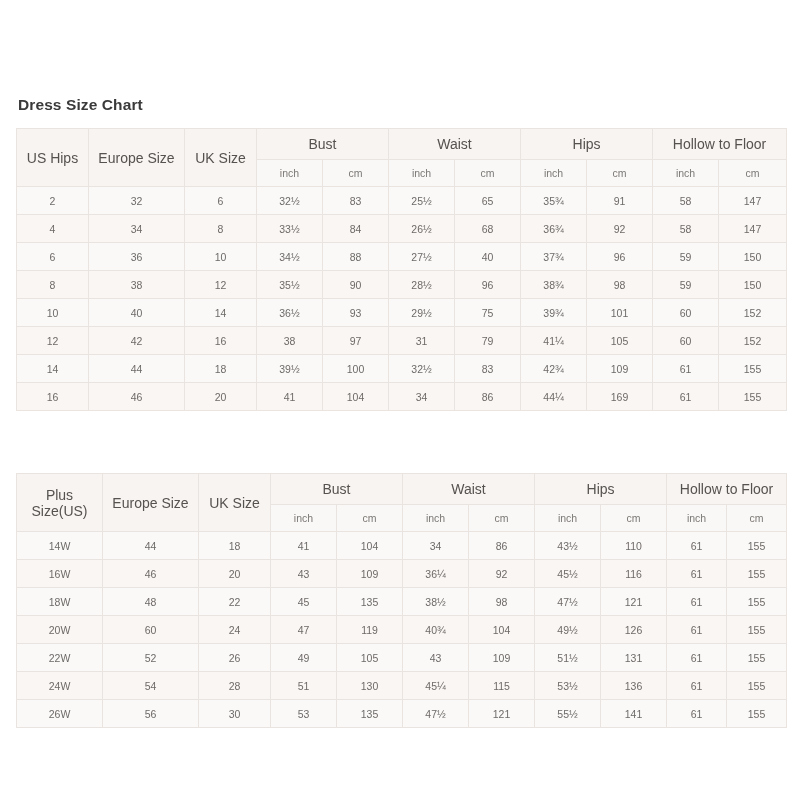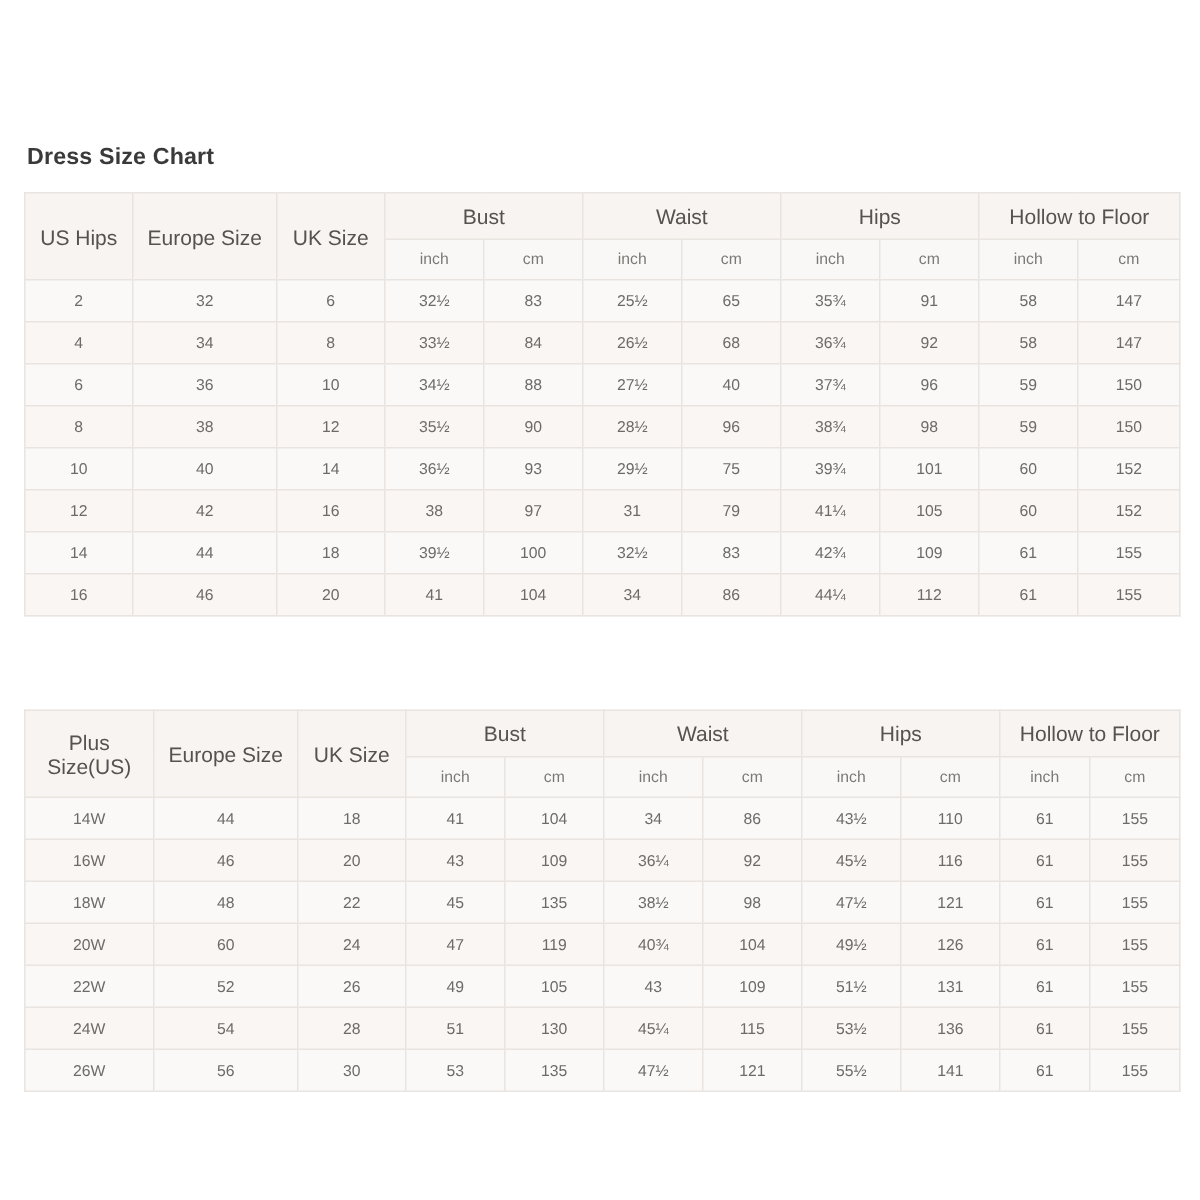--- a/index.html
+++ b/index.html
@@ -203,21 +203,21 @@
       </tr>
       <tr class="data-row">
         <td>16</td>
         <td>46</td>
         <td>20</td>
         <td>41</td>
         <td>104</td>
         <td>34</td>
         <td>86</td>
         <td>44¼</td>
-        <td>112</td>
+        <td>169</td>
         <td>61</td>
         <td>155</td>
       </tr>
     </tbody>
   </table>
 
   <div class="spacer-mid"></div>
 
 
   <table class="size-table">

